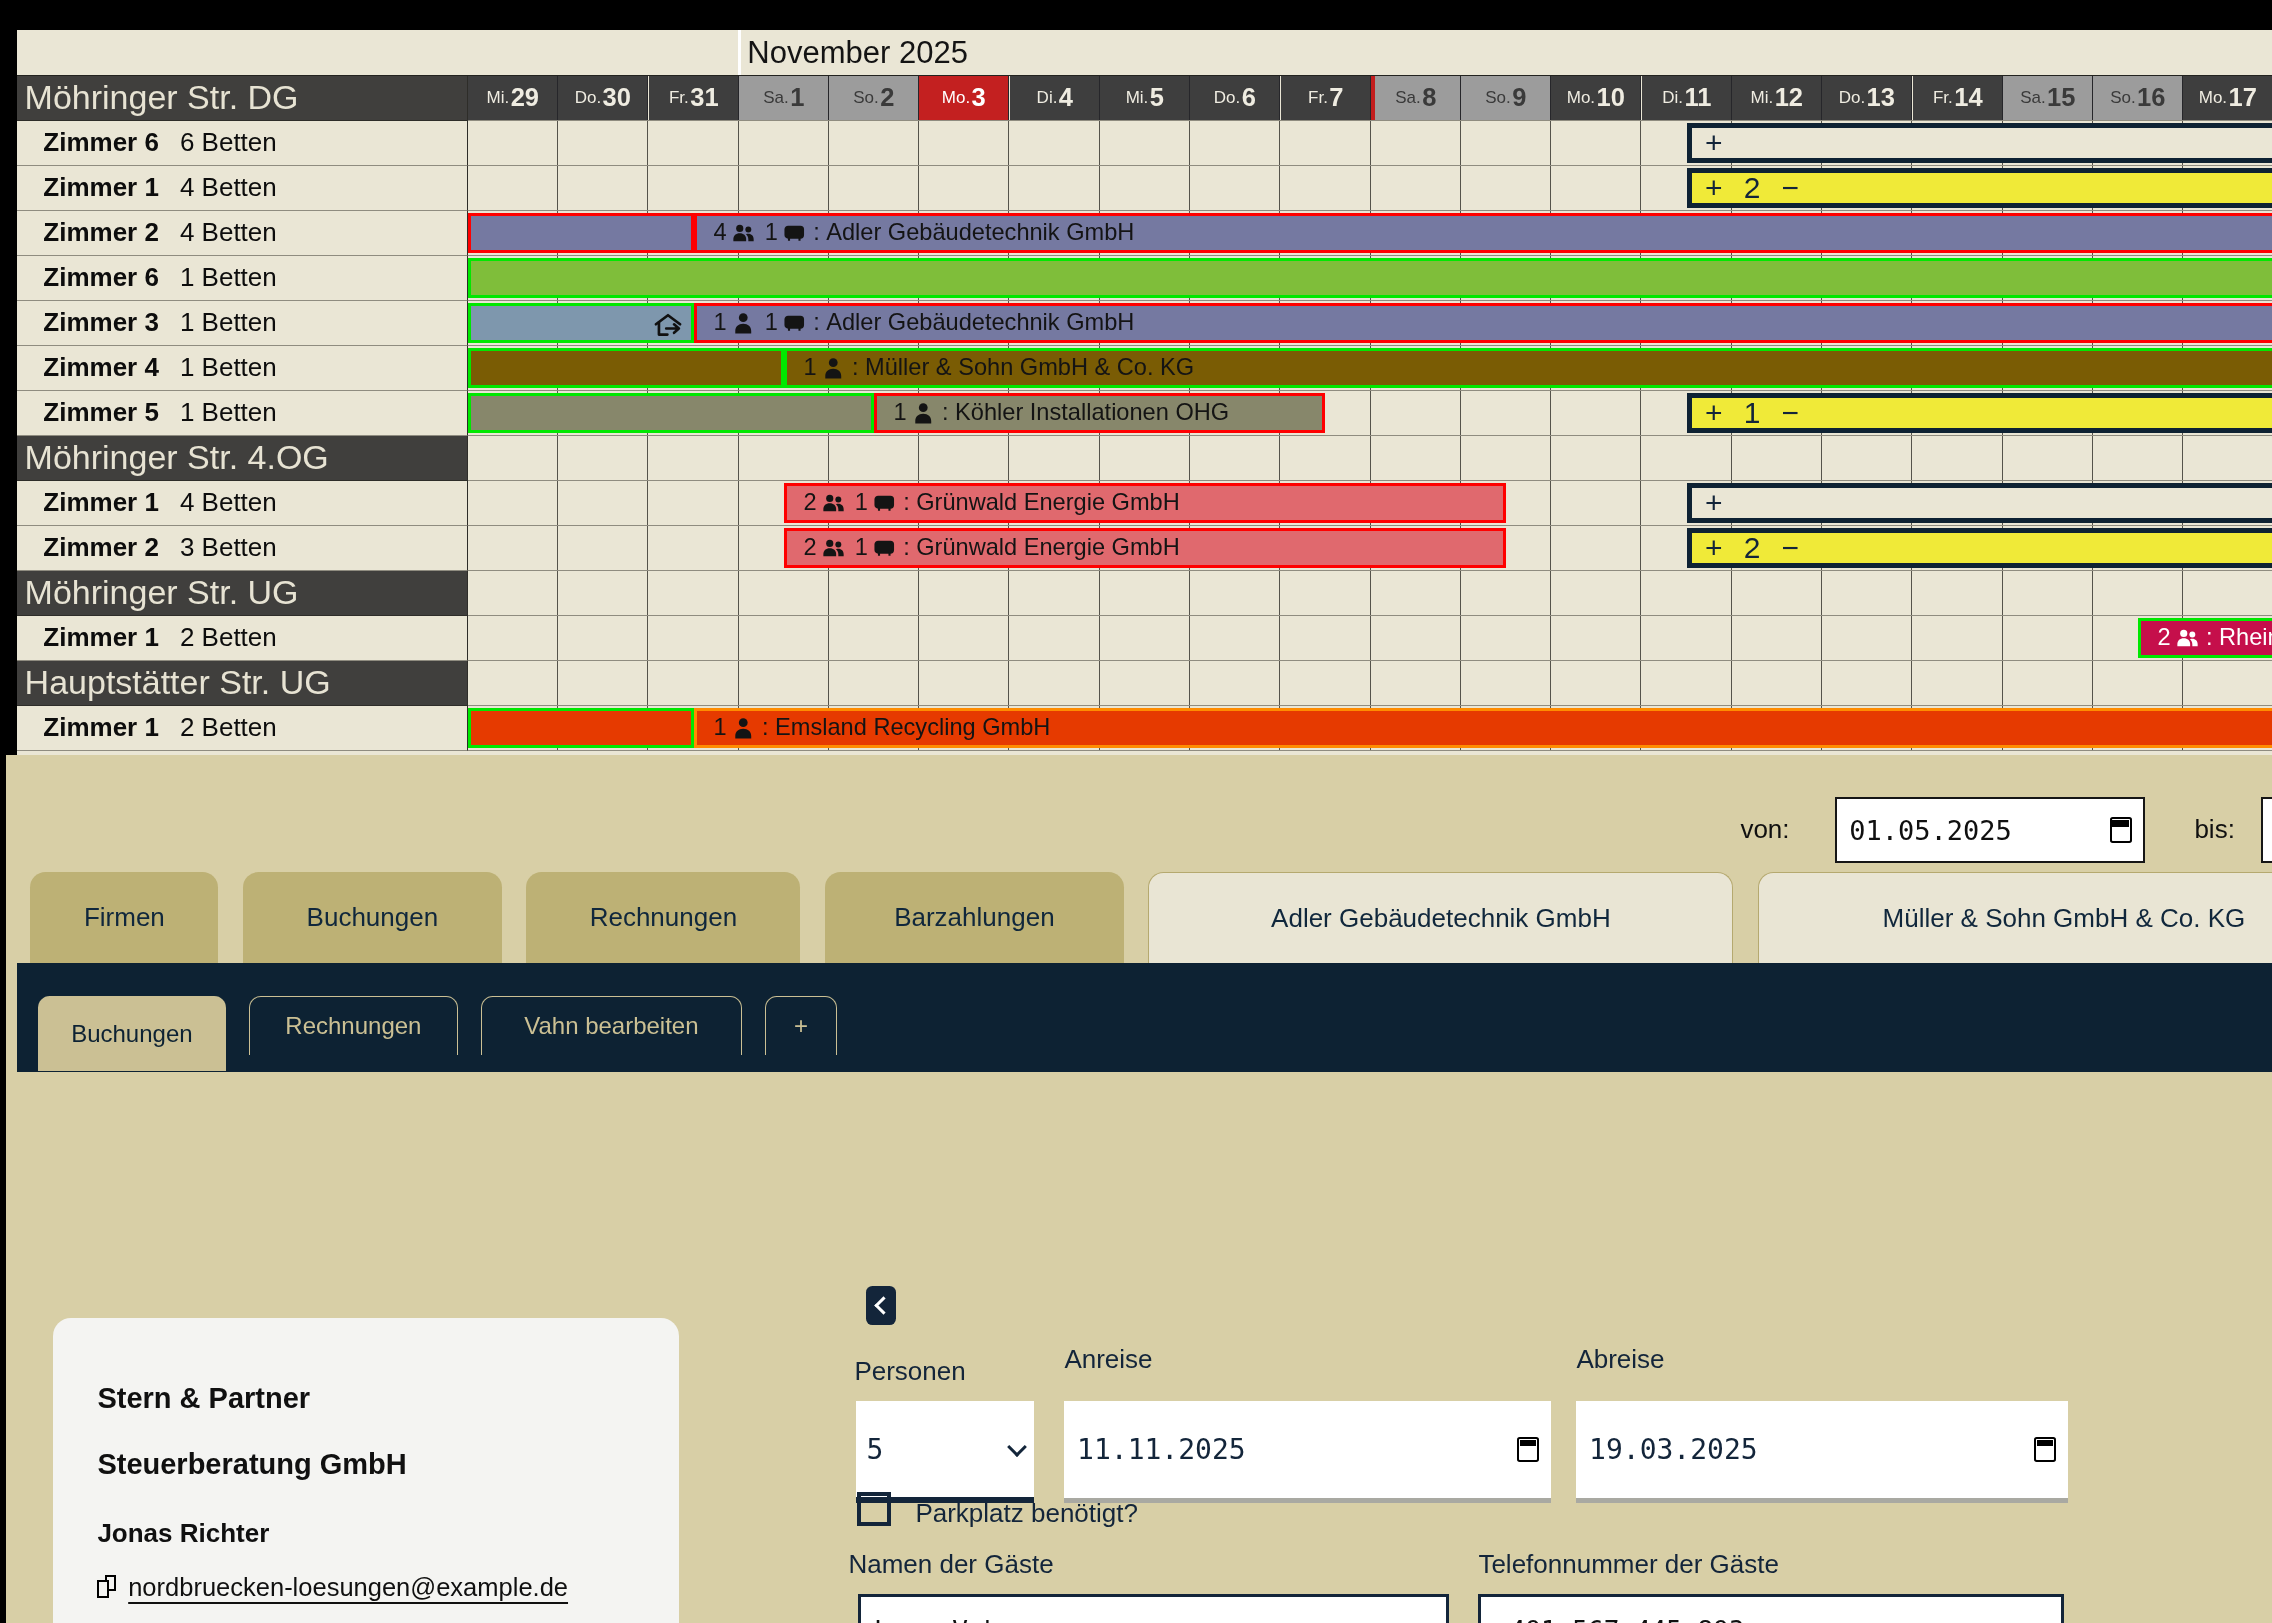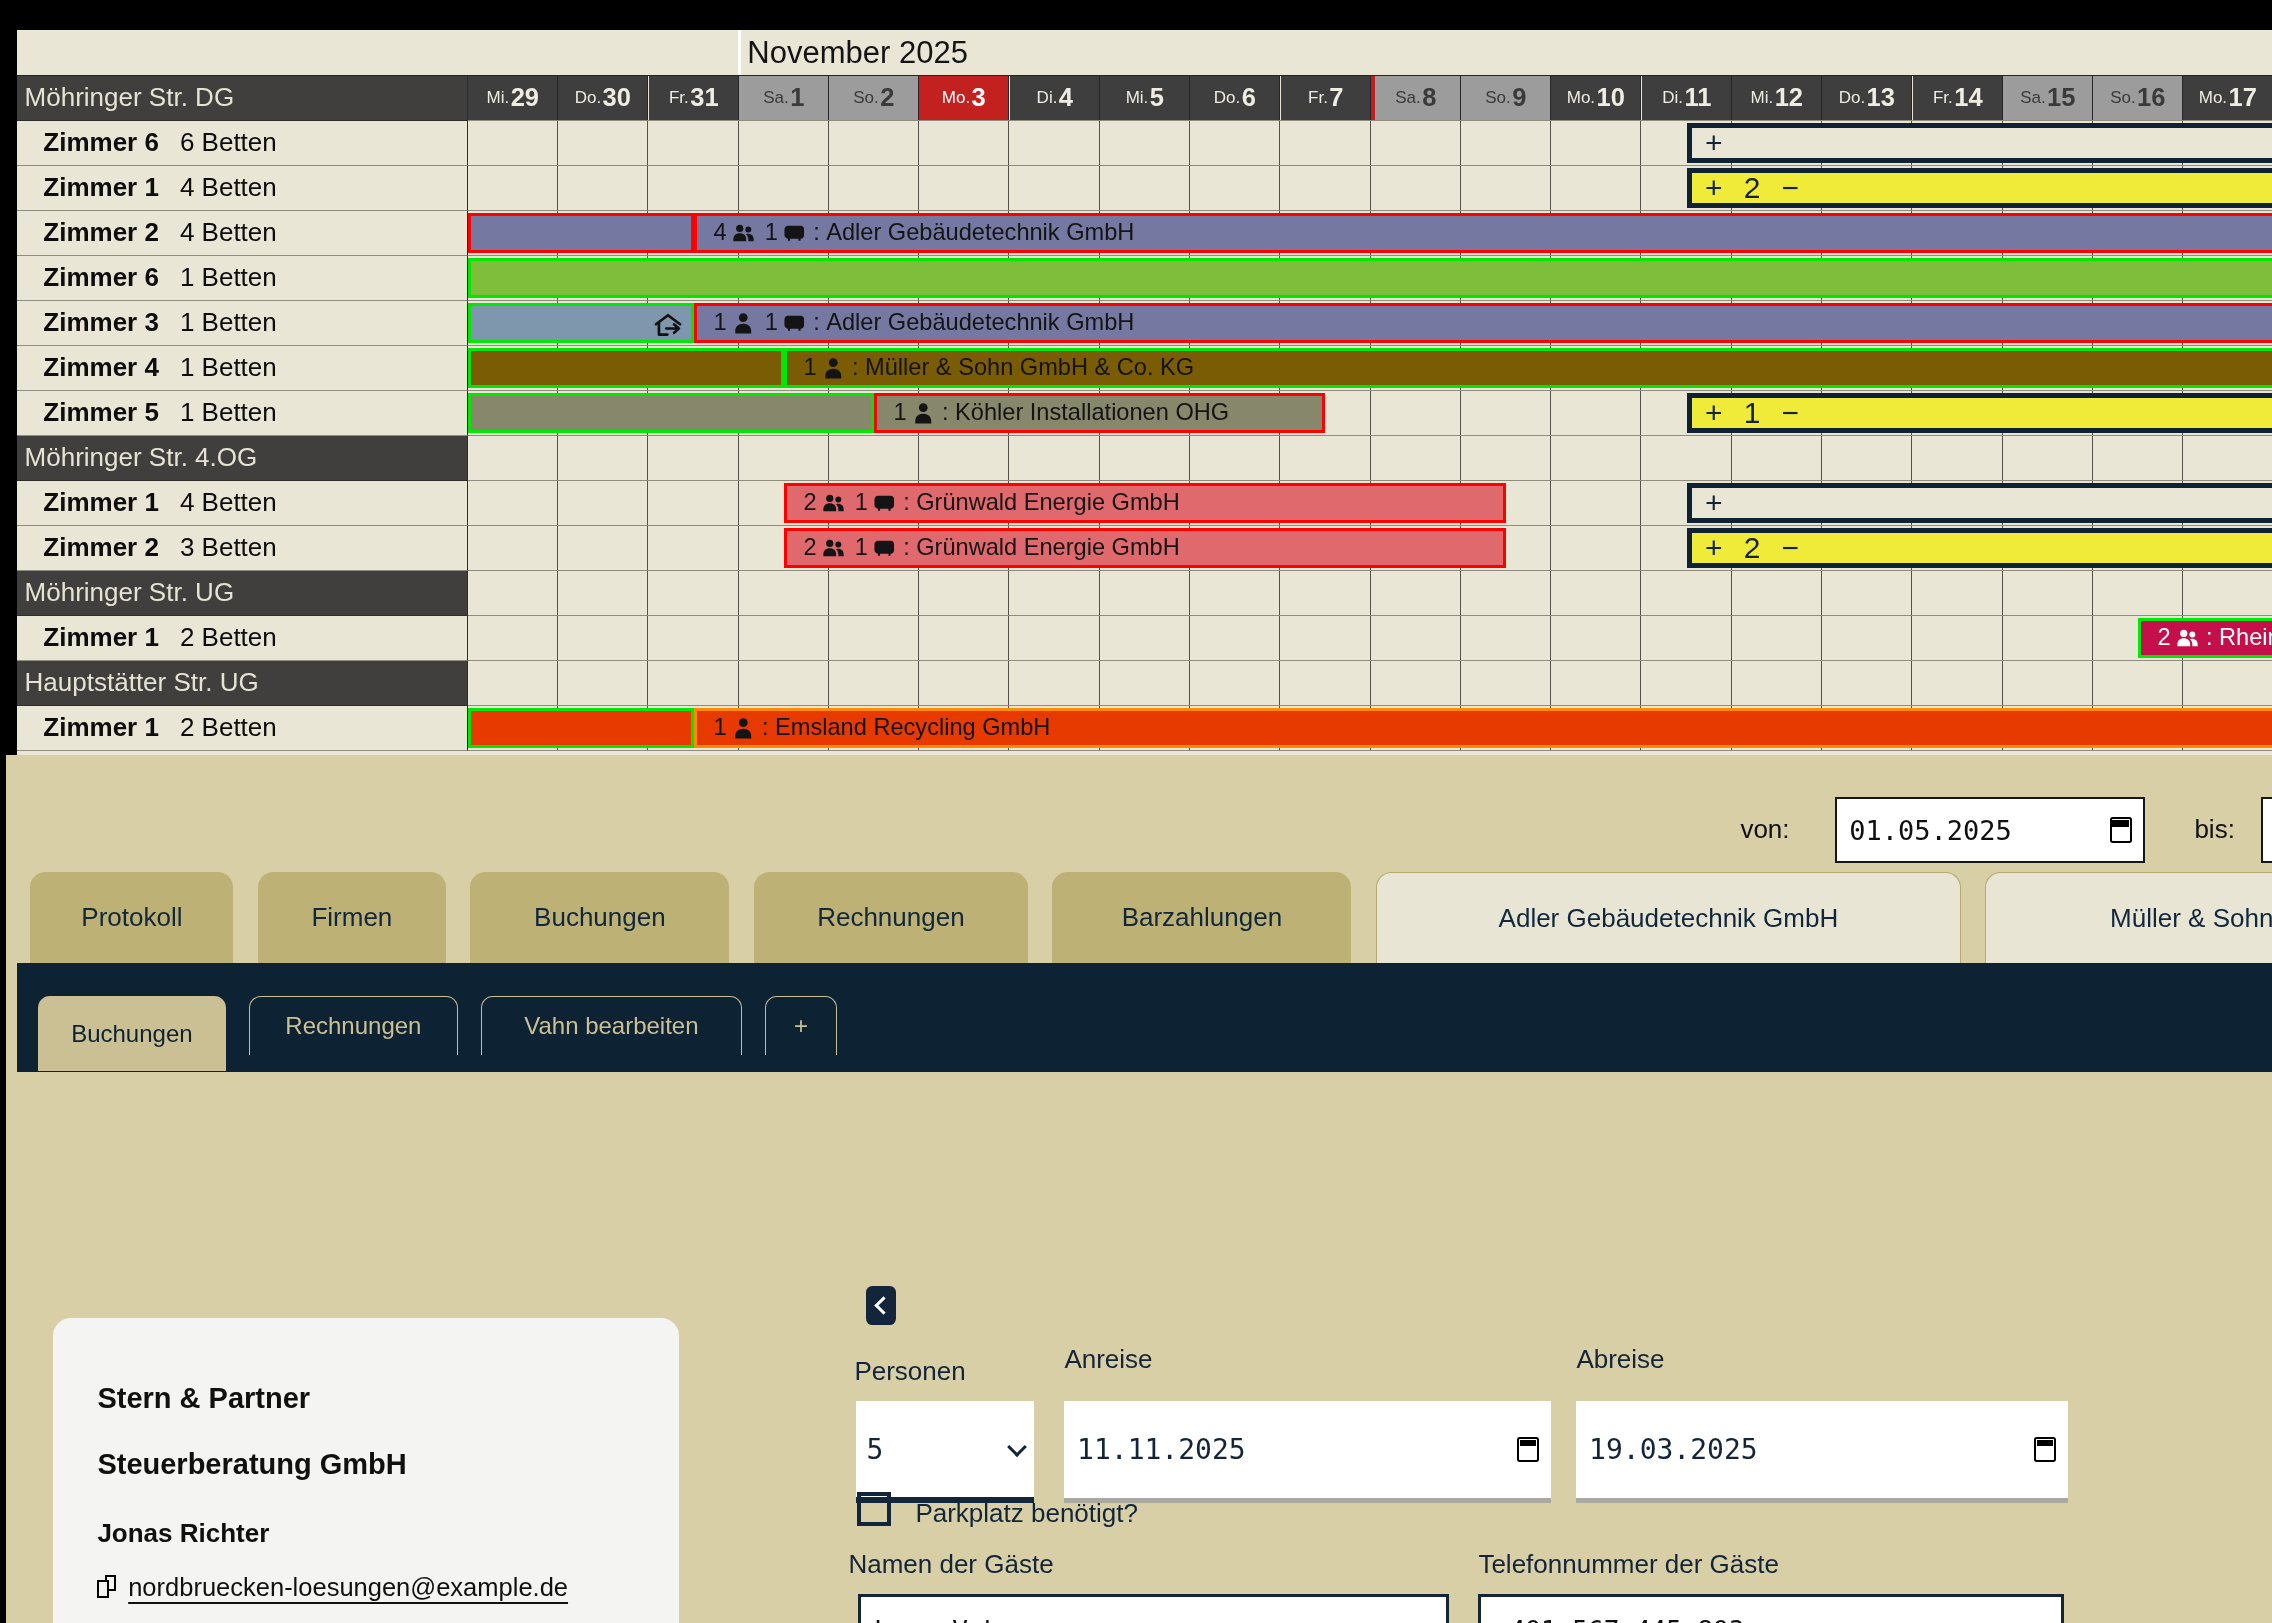--- a/index.html
+++ b/index.html
@@ -7,21 +7,21 @@
 
   
   .gantt{position:absolute;left:17.3px;top:29.5px;width:2889px;height:725px;background:#eae6d5}
   .month-row{position:relative;height:46px;background:#eae6d5;border-bottom:1.4px solid #23231f;box-sizing:border-box}
   #month-label{position:absolute;left:730px;top:5.5px;font-size:31px;color:#141414;z-index:1}
   .month-div{position:absolute;left:721px;top:0;width:2.7px;height:45px;background:#fff}
   .rows{position:absolute;top:46px;left:0;right:0;bottom:0}
   .g-row{display:flex;height:45px;box-sizing:border-box}
   .row-label{width:451px;flex:none;box-sizing:border-box;background:#eae6d5;border-bottom:1.4px solid #8f8c80;border-right:1.4px solid #2e2d29;display:flex;align-items:center;padding-left:26px;font-size:26px;color:#0d0d0d;white-space:nowrap;overflow:hidden}
   .row-label b{font-weight:bold;margin-right:21px}
-  .row-label.group{background:#403f3d;color:#e7e3d3;border-bottom:1.4px solid #2e2d29;padding-left:7.3px;font-size:26px}
+  .row-label.group{background:#403f3d;color:#e7e3d3;border-bottom:1.4px solid #2e2d29;padding-left:7.3px;font-size:34px}
   .row-tl{position:relative;flex:1;overflow:hidden;border-bottom:1.4px solid #8f8c80;box-sizing:border-box}
   .cell{position:absolute;top:0;bottom:0;box-sizing:border-box;border-right:0.9px solid #55534b;background:#eae6d5}
   .hcell{position:absolute;top:0;bottom:0;box-sizing:border-box;border-right:0.9px solid #26262a;display:flex;align-items:center;justify-content:center}
   .hcell.wd{background:#3e3e3e;color:#efece1}
   .hcell.we{background:#9c9c9c;color:#3a3a3a}
   .hcell.today{background:#c32020;color:#ffffff}
   .hcell .dw{font-size:17px;margin-right:1.4px}
   .hcell .dn{font-size:25.5px;font-weight:bold}
   .today-line{position:absolute;left:903px;top:-46px;height:725px;width:4.1px;background:#c31d1d;z-index:2}
   .bar{position:absolute;top:2.3px;height:40px;box-sizing:border-box;z-index:3;display:flex;align-items:center;overflow:hidden;white-space:nowrap}
@@ -729,21 +729,20 @@
     <span class="cal"></span>
   </div>
 
   <span class="ctrl-label" style="left:2188px;top:59px">bis:</span>
   <div class="ctrl-input" style="left:2255px;top:42px;width:314px">
     
     
   </div>
 
   <div class="tabs1" id="main-tabs">
-      <div class="tab1" style="width: 203px;">Protokoll</div>
       <div class="tab1" style="width: 188px;">Firmen</div>
       <div class="tab1" style="width: 259px;">Buchungen</div>
       <div class="tab1" style="width: 274px;">Rechnungen</div>
       <div class="tab1" style="width: 299px;">Barzahlungen</div>
       <div class="tab1 company" style="width: 585px;">Adler Gebäudetechnik GmbH</div>
       <div class="tab1 company" style="width: 612px;">Müller &amp; Sohn GmbH &amp; Co. KG</div>
     </div>
 
   <div class="navy">
     <div class="tabs2" id="sub-tabs">

